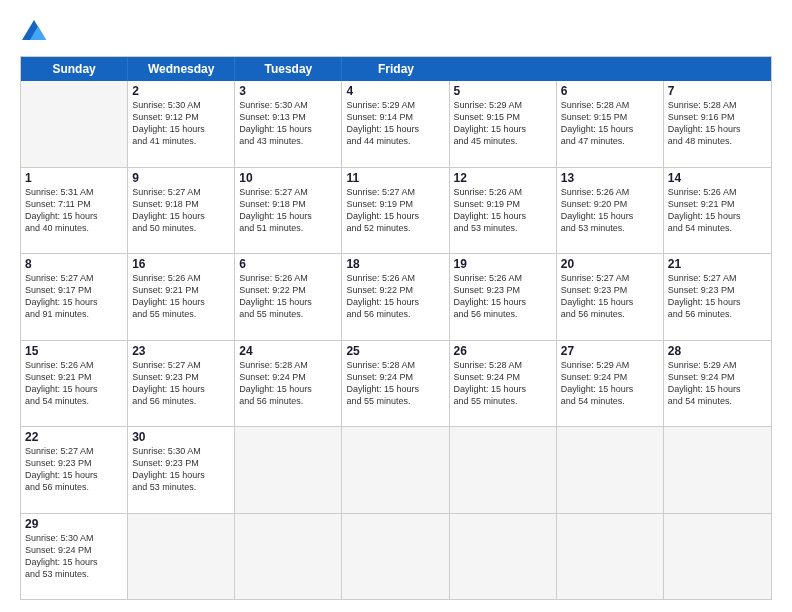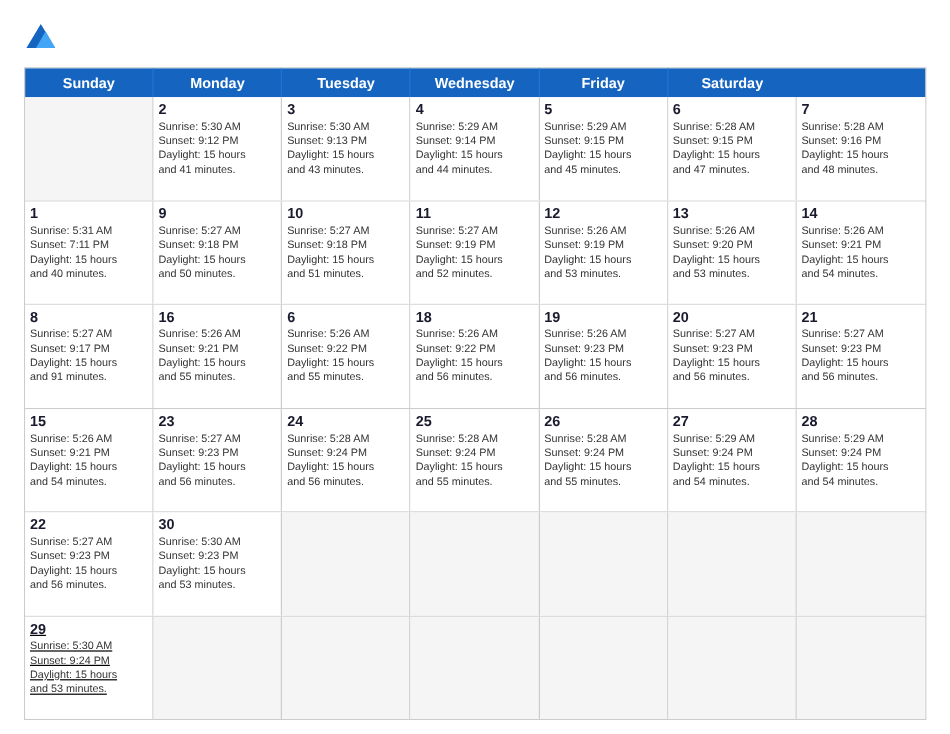--- a/index.html
+++ b/index.html
@@ -87,21 +87,20 @@
       flex-direction: column;
     }
     .cal-week {
       display: grid;
       grid-template-columns: repeat(7, 1fr);
       flex: 1;
       border-bottom: 1px solid #ccc;
     }
     .cal-week:last-child {
       border-bottom: none;
-      text-decoration: underline;
     }
     .cal-cell {
       border-right: 1px solid #ccc;
       padding: 3px 4px;
       font-size: 9.5px;
       color: #333;
       background: #fff;
       overflow: hidden;
     }
     .cal-cell:last-child {
@@ -141,25 +140,23 @@
     </div>
     <div class="title-block">
       <div class="calendar-title"></div>
       <div class="calendar-subtitle"></div>
     </div>
   </div>
 
   <div class="calendar">
     <div class="cal-header-row">
     <div class="cal-header-cell">Sunday</div>
-        <div class="cal-header-cell">Monday</div>
+        <div class="cal-header-cell">Wednesday</div>
         <div class="cal-header-cell">Tuesday</div>
-        <div class="cal-header-cell">Wednesday</div>
         <div class="cal-header-cell">Friday</div>
-        <div class="cal-header-cell">Saturday</div>
       </div>
     <div class="cal-body">
     <div class="cal-week">
           <div class="cal-cell empty"></div>
           <div class="cal-cell">
             <span class="day-num">2</span>
             <span class="cell-line">Sunrise: 5:30 AM</span>
             <span class="cell-line">Sunset: 9:12 PM</span>
             <span class="cell-line">Daylight: 15 hours</span>
             <span class="cell-line">and 41 minutes.</span>

